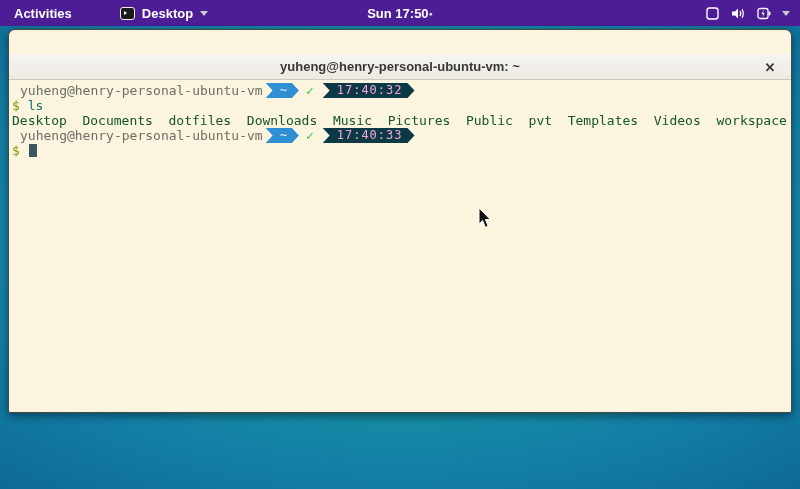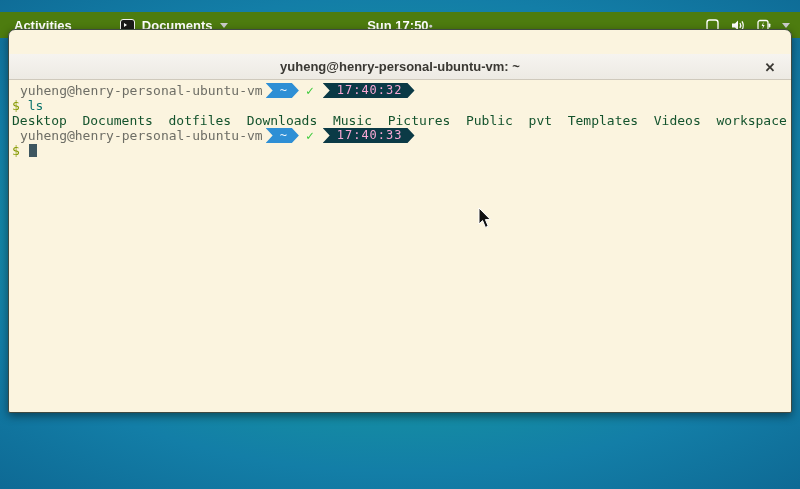--- a/index.html
+++ b/index.html
@@ -5,22 +5,22 @@
   * { margin:0; padding:0; box-sizing:border-box; }
   html,body { width:800px; height:489px; overflow:hidden; }
   body {
     position:relative;
     font-family:"Liberation Sans", sans-serif;
     background:radial-gradient(ellipse 620px 330px at 50% 48%, #1cab9a 0%, #169a9f 35%, #137ea7 72%, #0e6a95 100%);
   }
 
   
   .top-bar {
-    position:absolute; top:12px; left:0; width:800px; height:26px;
-    background:#4d7c0f; color:#fff; display:flex; align-items:flex-start;
+    position:absolute; top:0; left:0; width:800px; height:26px;
+    background:#4c1d95; color:#fff; display:flex; align-items:flex-start;
     font-size:13px; font-weight:700;
   }
   .tb-left { display:flex; align-items:center; }
   .activities { padding:0 14px; height:26px; display:flex; align-items:center; cursor:pointer; }
   .app-menu { display:flex; align-items:center; gap:7px; margin-left:28px; height:26px; padding:0 6px; cursor:pointer; }
   .term-icon {
     width:15px; height:13px; border:1px solid #f2f2f2; border-radius:3px;
     background:#1a1a1a; position:relative; display:inline-block;
   }
   .term-icon::before {
@@ -86,21 +86,21 @@
 </head>
 <body>
 
 <div class="top-bar">
   <div class="tb-left">
     <div class="activities">
       <span>Activities</span>
     </div>
     <div class="app-menu">
       <span class="term-icon"></span>
-      <span>Documents</span>
+      <span>Desktop</span>
       <span class="caret-down"></span>
     </div>
   </div>
   <div class="tb-clock">
     <span>Sun 17:50</span>
     <span class="clock-dot">●</span>
   </div>
   <div class="tb-right">
     <span>
       <svg width="15" height="15" viewBox="0 0 15 15">

